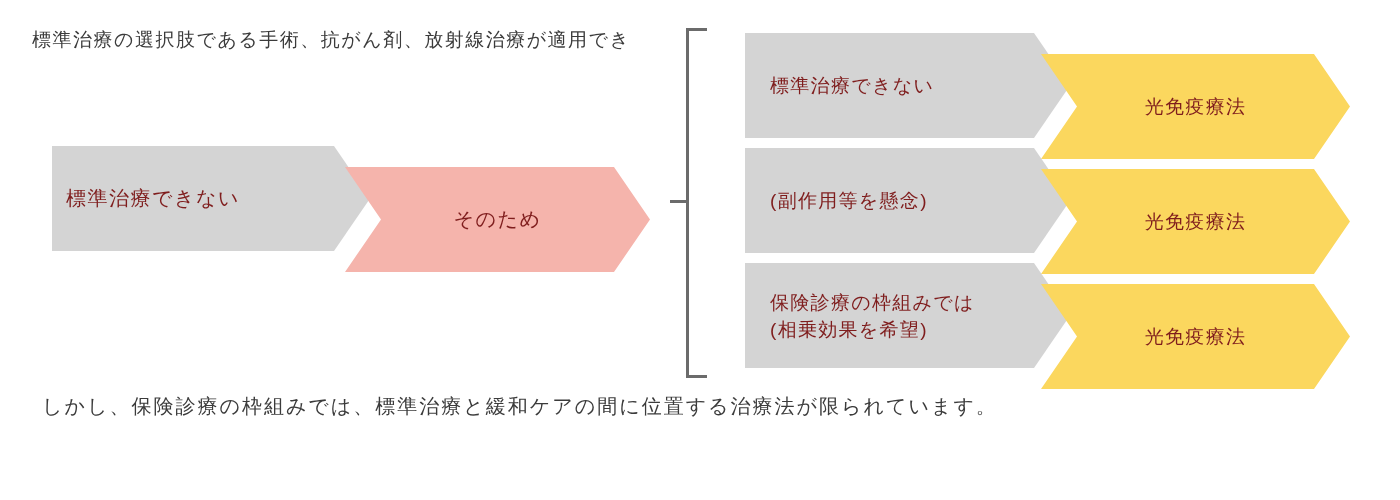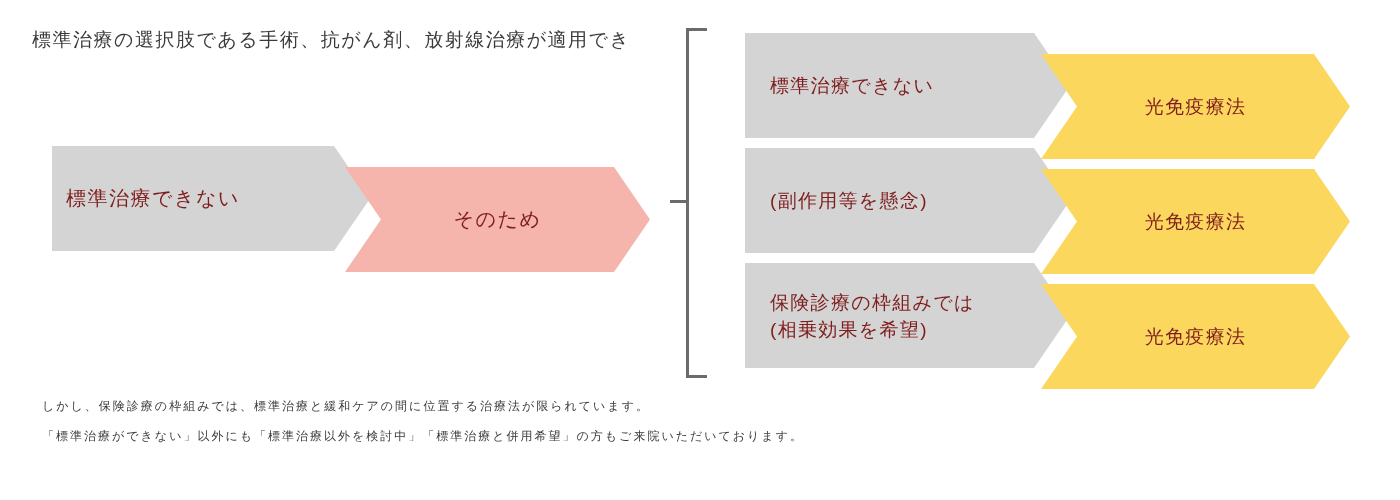--- a/index.html
+++ b/index.html
@@ -5,21 +5,21 @@
   html,body{margin:0;padding:0;}
   body{
     width:1400px;height:500px;position:relative;background:#ffffff;
     font-family:"Liberation Sans","DejaVu Sans",sans-serif;
     color:#3b3b3b;overflow:hidden;
   }
   .abs{position:absolute;}
 
   
   .intro{left:32px;top:24px;width:660px;font-size:19px;line-height:32px;letter-spacing:1.5px;}
-  .footer{left:42px;top:392px;width:1100px;font-size:12px;line-height:29.5px;letter-spacing:2px;}
+  .footer{left:42px;top:392px;width:1100px;font-size:20px;line-height:29.5px;letter-spacing:2px;}
   .tline{display:block;white-space:nowrap;}
 
   
   .shape{display:flex;align-items:center;height:105px;box-sizing:border-box;color:#7f1d1d;}
   .pentagon{
     background:var(--color-gray,#d4d4d4);
     clip-path:polygon(0 0,calc(100% - 36px) 0,100% 50%,calc(100% - 36px) 100%,0 100%);
   }
   .chevron{
     clip-path:polygon(0 0,calc(100% - 36px) 0,100% 50%,calc(100% - 36px) 100%,0 100%,36px 50%);
@@ -88,14 +88,13 @@
     <span class="src-line">保険診療の枠組みでは</span>
     <span class="src-line">(相乗効果を希望)</span>
   </span>
 </div>
 <div class="abs shape chevron yellow row-yellow row-2">
   <span>光免疫療法</span>
 </div>
 
 <div class="abs footer">
   <span class="tline">しかし、保険診療の枠組みでは、標準治療と緩和ケアの間に位置する治療法が限られています。</span>
-  <span class="tline">「標準治療ができない」以外にも「標準治療以外を検討中」「標準治療と併用希望」の方もご来院いただいております。</span>
 </div>
 
 </body></html>

